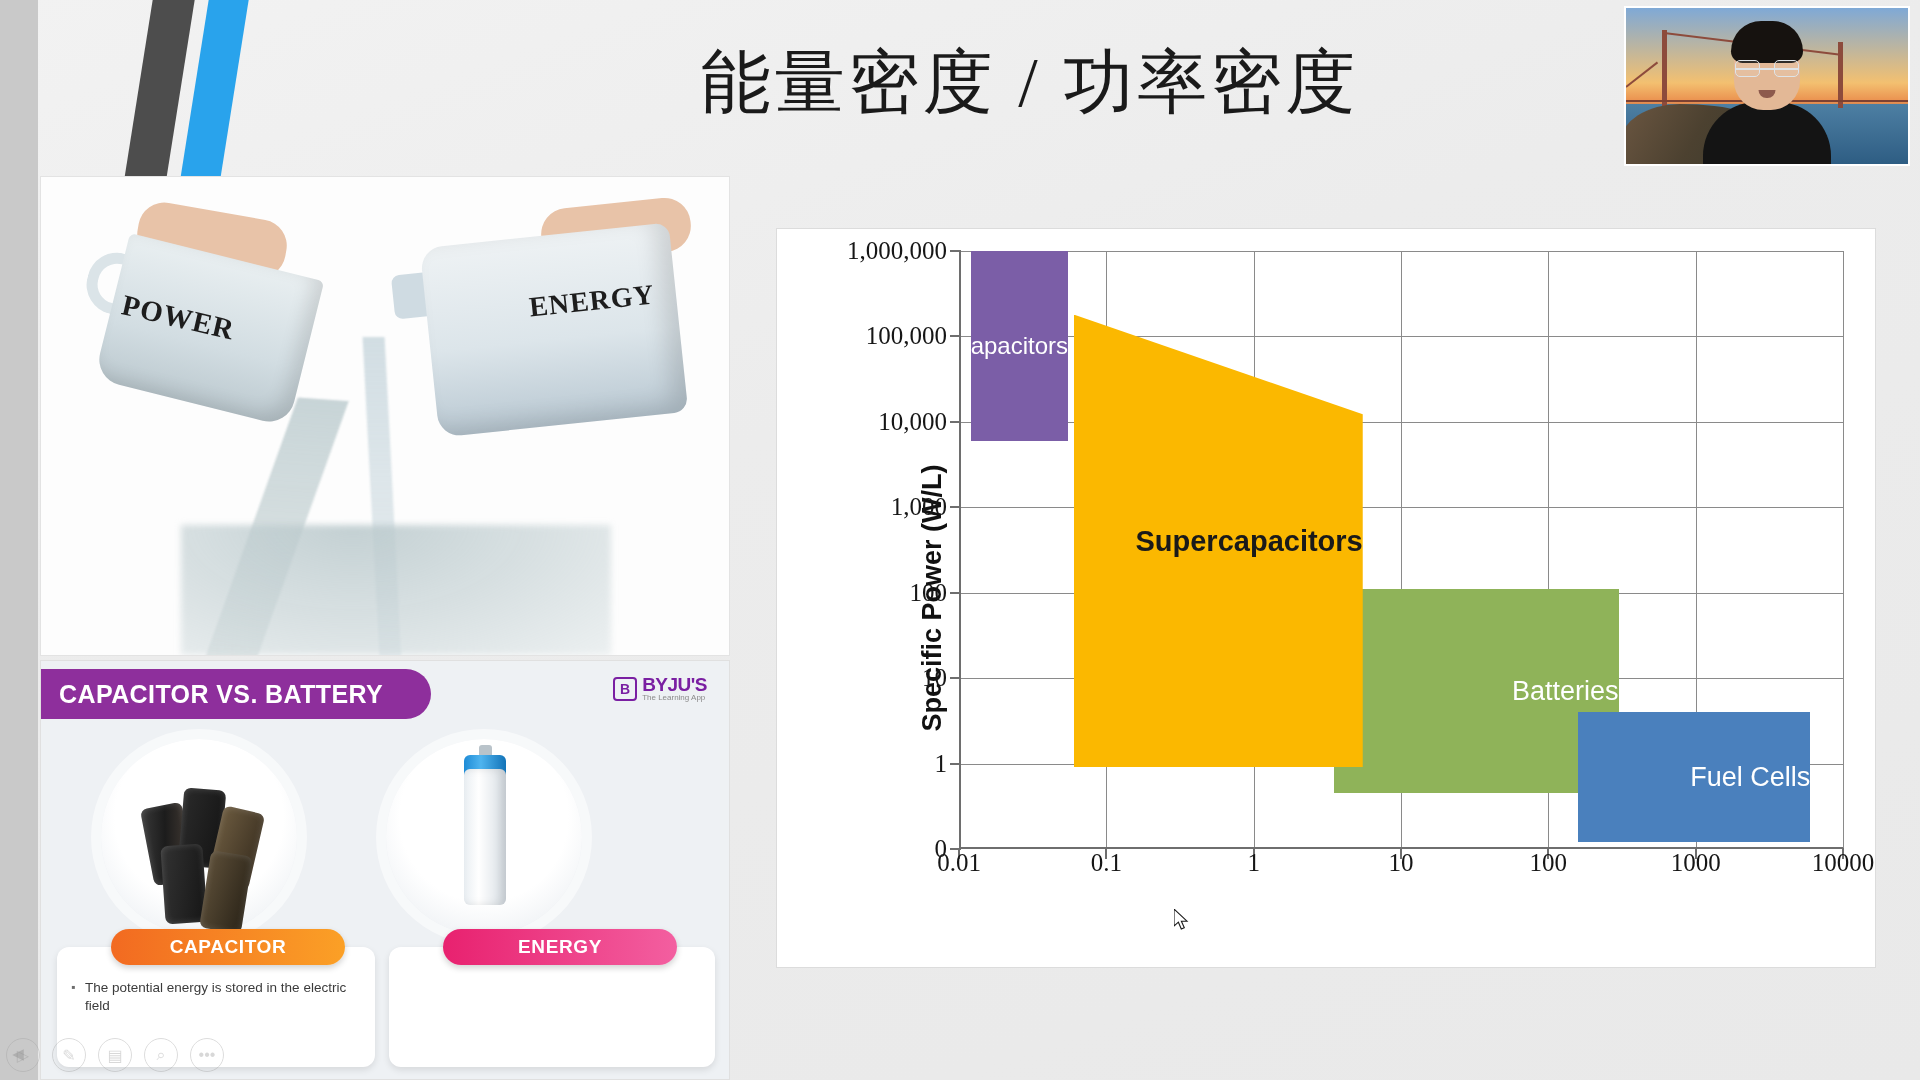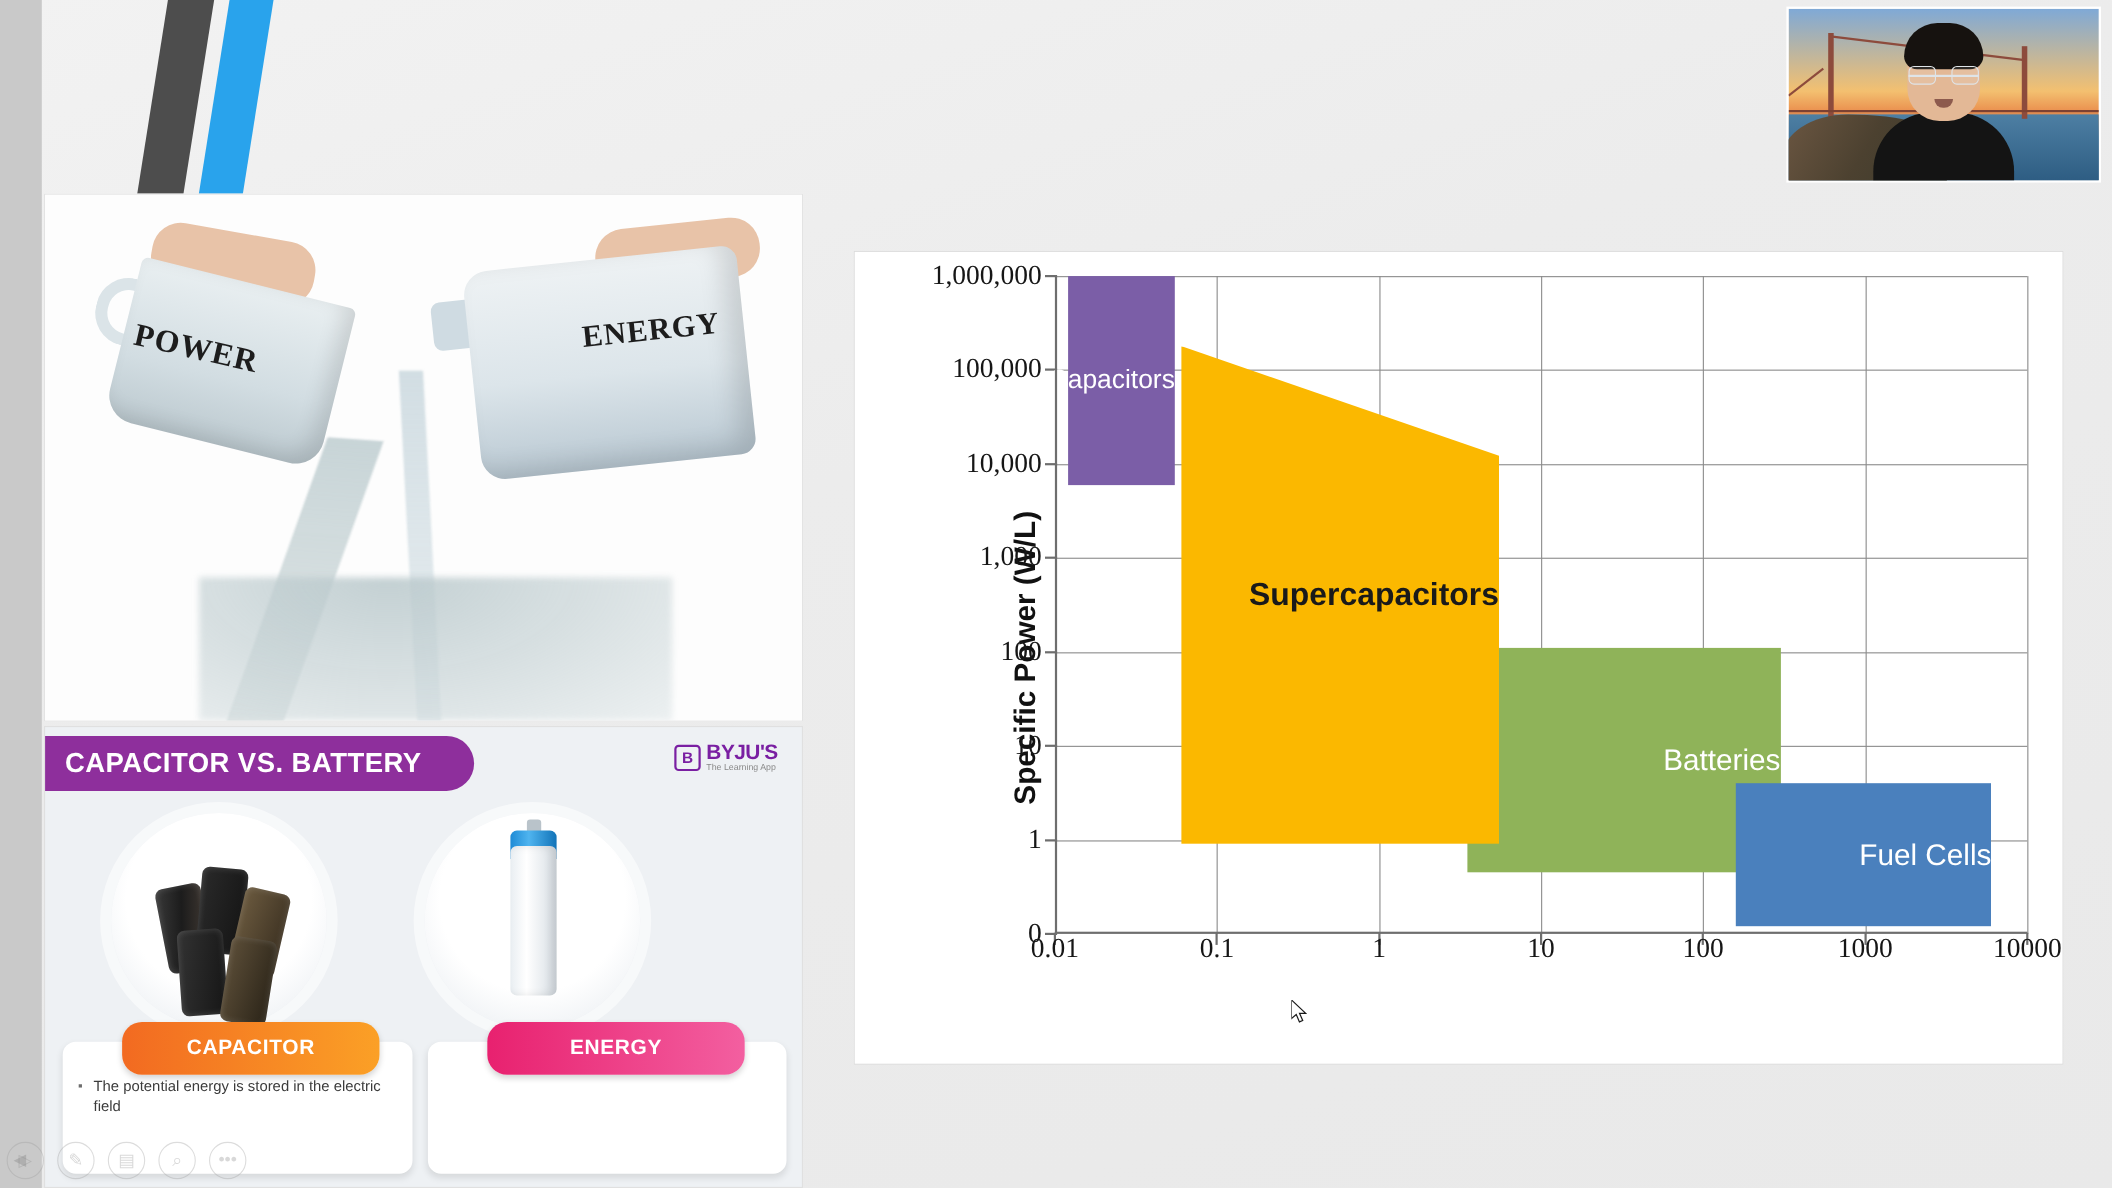--- a/index.html
+++ b/index.html
@@ -186,21 +186,21 @@
   }
 
   .cvb-card {
     position:absolute; top:286px; height:120px;
     background:#ffffff; border-radius:12px;
     box-shadow: 0 3px 7px rgba(0,0,0,.10);
   }
   .cvb-card.left { left:16px; width:318px; }
   .cvb-card.right { left:348px; width:326px; }
   .pill {
-    position:absolute; top:-18px; height:48px; border-radius:18px;
+    position:absolute; top:-18px; height:36px; border-radius:18px;
     display:flex; align-items:center; justify-content:center;
     color:#fff; font-size:19px; font-weight:700; letter-spacing:.6px;
     box-shadow:0 3px 6px rgba(0,0,0,.18);
   }
   .pill.cap { left:54px; width:234px; background: linear-gradient(90deg,#f26a21,#fba026); }
   .pill.bat { left:54px; width:234px; background: linear-gradient(90deg,#e8216f,#f35fa0); }
   .bullet {
     position:absolute; left:14px; top:32px; right:12px;
     font-size: 13.5px; color:#3b3b3b; line-height:1.35;
     padding-left: 14px;
@@ -349,20 +349,21 @@
 
 <div id="stage">
 
   <div id="slide">
 
     <div id="left-gutter"></div>
 
     <div class="stripe dark"></div>
     <div class="stripe blue"></div>
 
+    <div id="slide-title">能量密度 / 功率密度</div>
 
     <div id="img-power-energy">
       <div class="pe-wrap">
         <div class="hand hand-left"></div>
         <div class="hand hand-right"></div>
         <div class="mug-handle"></div>
         <div class="mug"></div>
         <div class="mug-label">POWER</div>
         <div class="jug-neck"></div>
         <div class="jug"></div>

